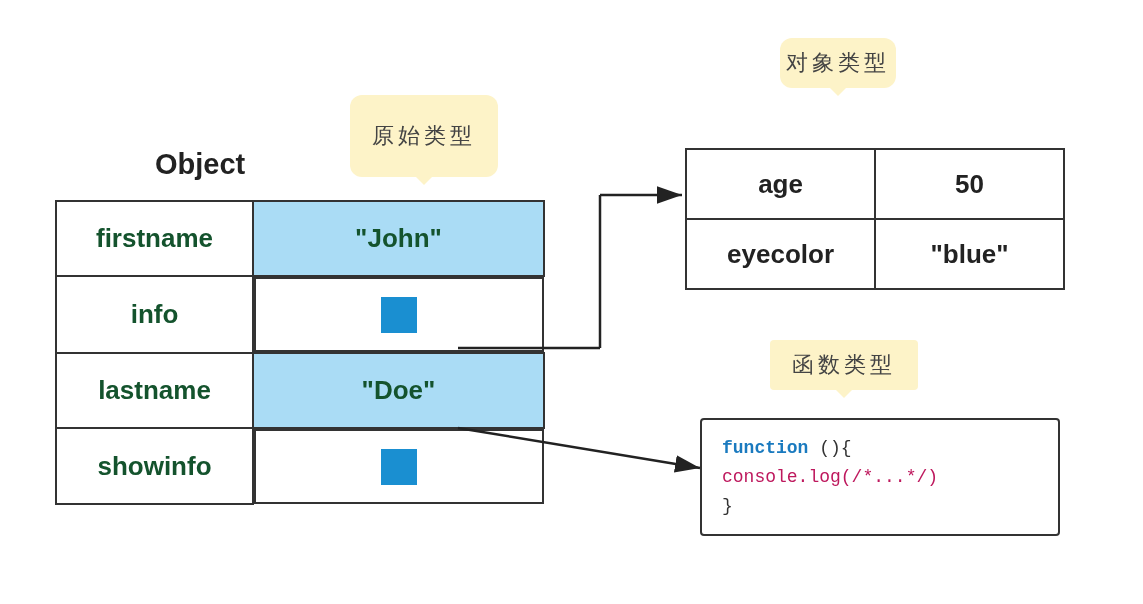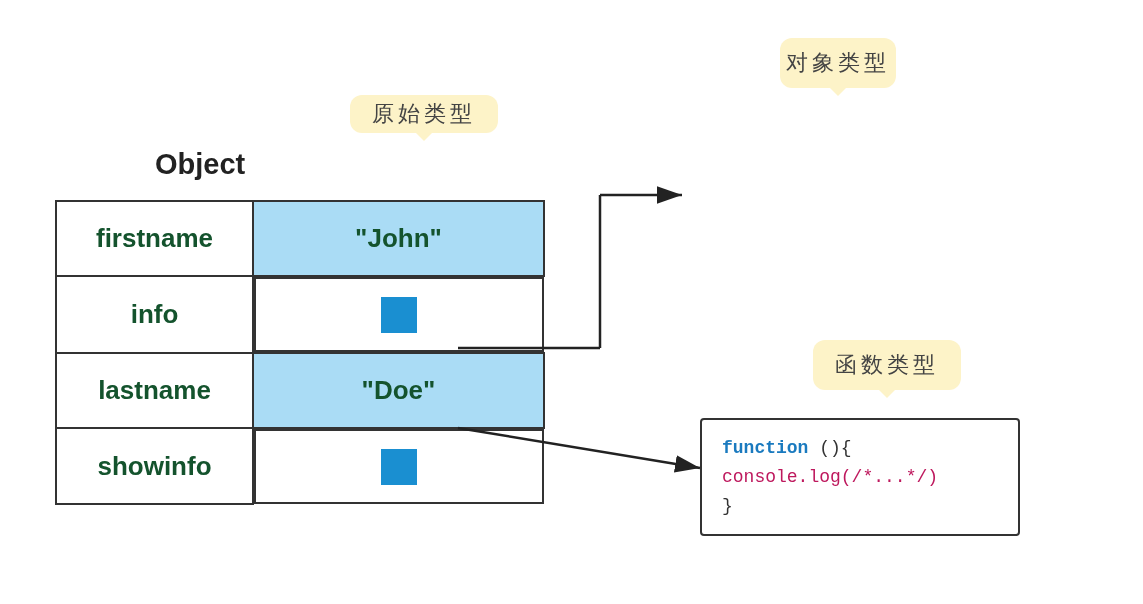--- a/index.html
+++ b/index.html
@@ -72,21 +72,21 @@
       display: inline-block;
     }
 
     
     .bubble-primitive {
       position: absolute;
       left: 350px;
       top: 95px;
       background: #fdf3c8;
       border-radius: 12px;
-      padding: 4px 22px;
+      padding: 26px 22px;
       font-size: 22px;
       color: #444;
       font-family: 'SimSun', '宋体', serif;
       letter-spacing: 4px;
       border: none;
       box-shadow: none;
     }
     .bubble-primitive::after {
       content: '';
       position: absolute;
@@ -119,27 +119,26 @@
       border: 10px solid transparent;
       border-top-color: #fdf3c8;
     }
 
     
     .bubble-function {
       position: absolute;
       left: 770px;
       top: 340px;
       background: #fdf3c8;
-      border-radius: 12px;
+      border-radius: 4px;
       padding: 10px 22px;
       font-size: 22px;
       color: #444;
       font-family: 'SimSun', '宋体', serif;
       letter-spacing: 4px;
-      margin-left: 43px;
     }
     .bubble-function::after {
       content: '';
       position: absolute;
       bottom: -18px;
       left: 50%;
       transform: translateX(-50%);
       border: 10px solid transparent;
       border-top-color: #fdf3c8;
     }
@@ -167,21 +166,21 @@
 
     
     .func-box {
       position: absolute;
       left: 700px;
       top: 418px;
       border: 2px solid #333;
       background: #fff;
       border-radius: 4px;
       padding: 14px 20px;
-      width: 320px;
+      width: 360px;
     }
     .func-box .code-line {
       font-family: 'Courier New', monospace;
       font-size: 18px;
       line-height: 1.6;
       color: #333;
     }
     .func-keyword { color: #1a7abf; font-weight: bold; }
     .func-green { color: #be185d; }
 
@@ -226,20 +225,32 @@
       </tr>
       <tr>
         <td class="key-cell">showinfo</td>
         <td class="val-cell val-dot">
           <span class="blue-square"></span>
         </td>
       </tr>
     </tbody>
   </table>
 
+  <table class="props-table">
+    <tbody>
+      <tr>
+        <td>age</td>
+        <td>50</td>
+      </tr>
+      <tr>
+        <td>eyecolor</td>
+        <td>"blue"</td>
+      </tr>
+    </tbody>
+  </table>
 
   <div class="func-box">
     <div class="code-line">
       <span class="func-keyword">function</span>
       <span> (){</span>
     </div>
     <div class="code-line">
       <span class="func-green">    console.log(/*...*/)</span>
     </div>
     <div class="code-line">

